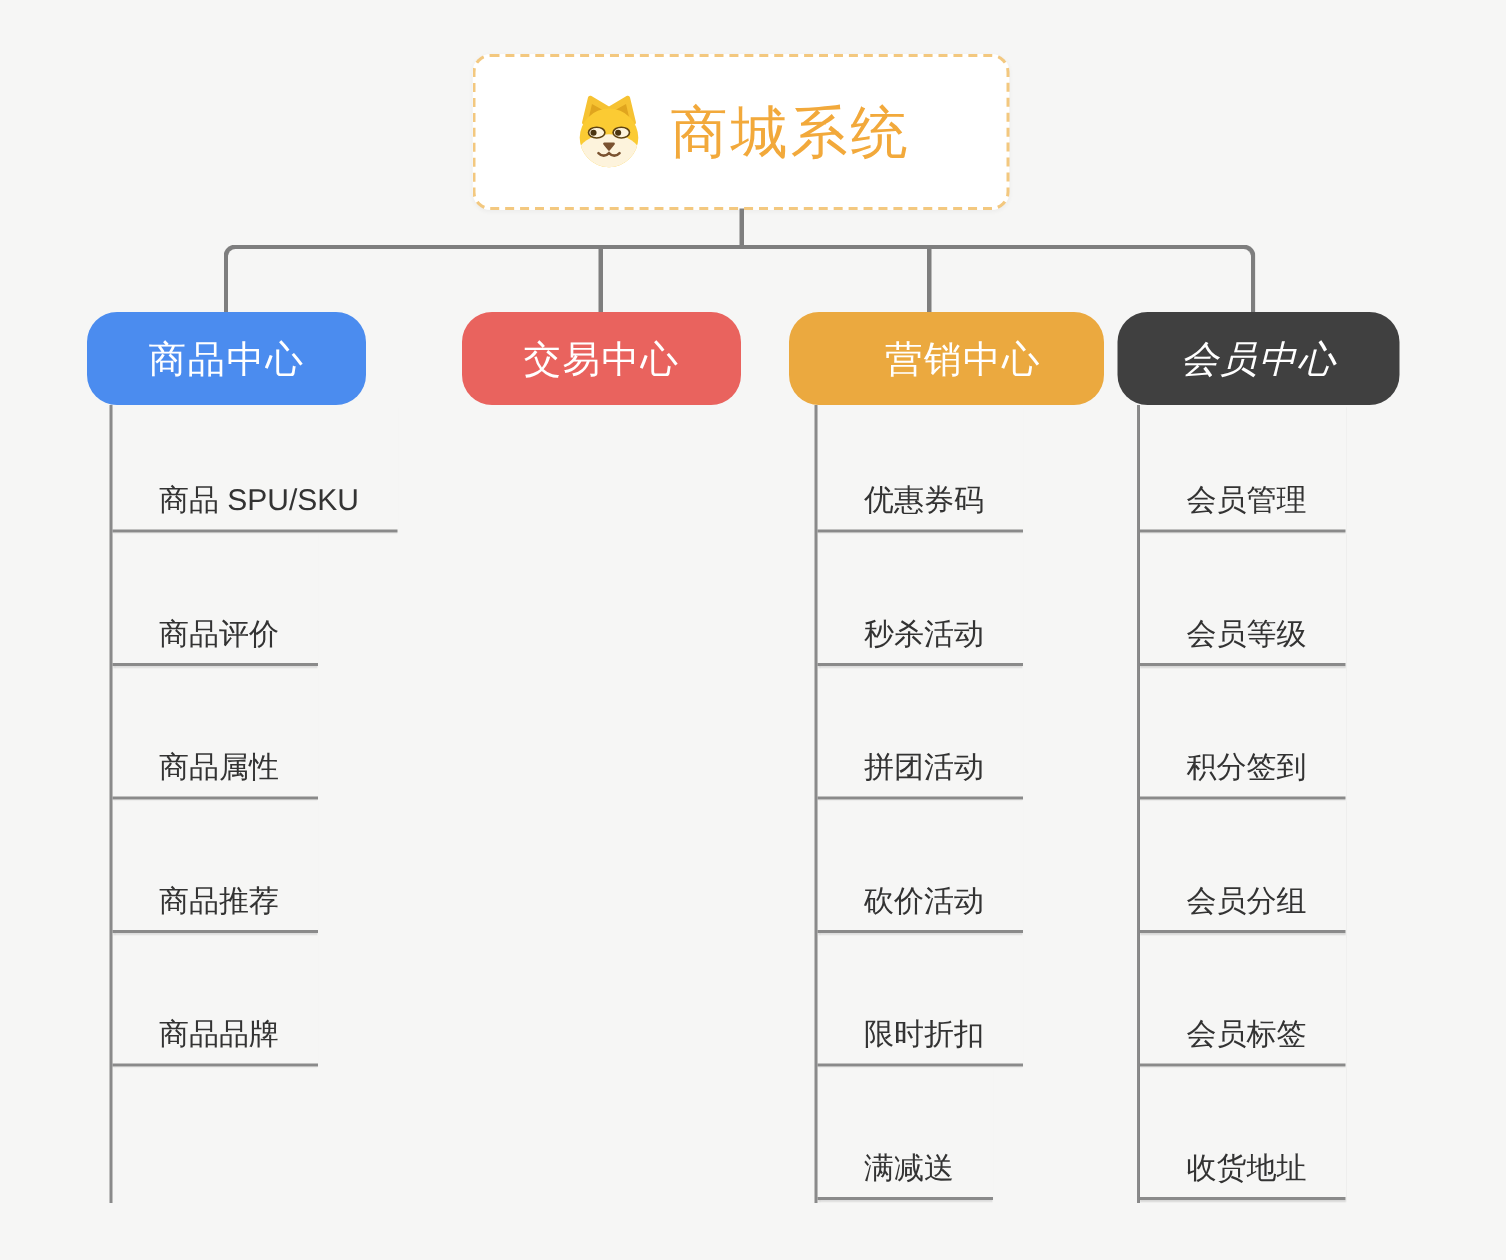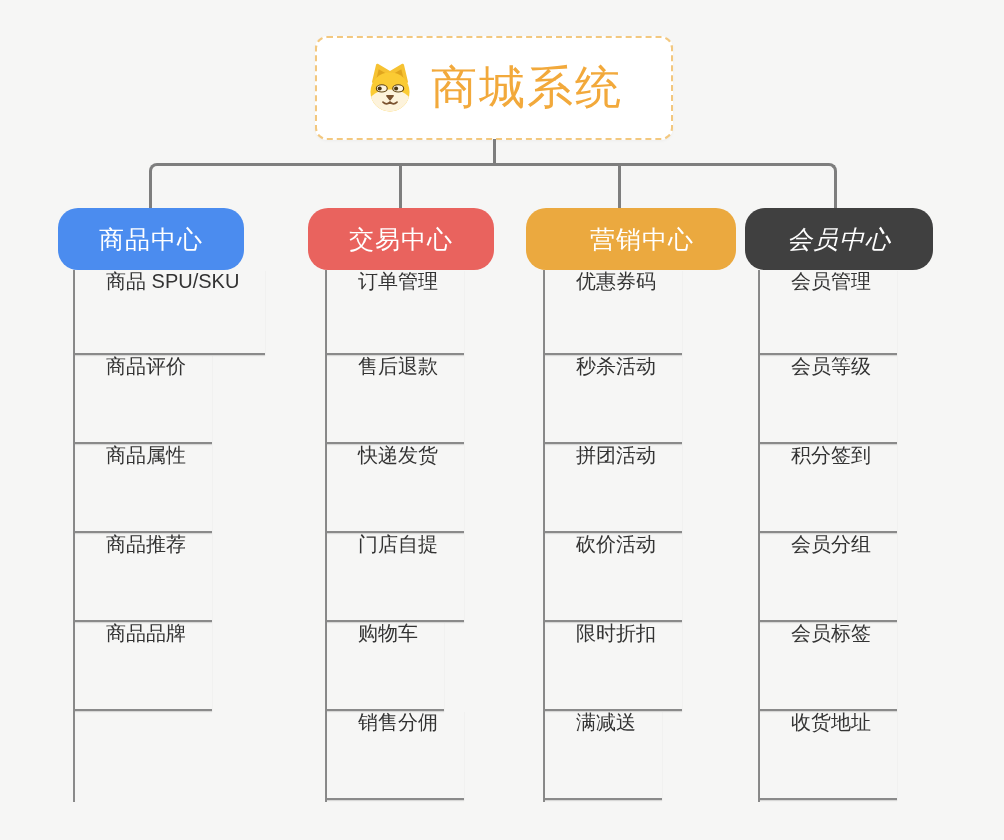--- a/index.html
+++ b/index.html
@@ -20,21 +20,21 @@
     position:absolute;
     left:315px;top:36px;width:358px;height:104px;
     box-sizing:border-box;
     background:#ffffff;
     border:2px dashed #f3c87f;
     border-radius:12px;
     display:flex;align-items:center;justify-content:center;gap:16px;
     box-shadow:0 1px 3px rgba(0,0,0,0.04);
   }
   .root-title{
-    font-size:46px;
+    font-size:38px;
     color:#f2a93b;
     letter-spacing:2px;
     white-space:nowrap;
   }
   .root-icon{width:50px;height:50px;flex:0 0 aupx;}
 
   
   .stem{
     position:absolute;left:493px;top:139px;width:3px;height:27px;
     background:#7e7e7e;
@@ -74,21 +74,21 @@
     border-left:2px solid #8a8a8a;
   }
   .items.c1{left:73px;}
   .items.c2{left:325px;}
   .items.c3{left:543px;}
   .items.c4{left:758px;}
   .item{
     box-sizing:border-box;
     height:89px;
     width:max-content;
-    display:flex;align-items:flex-start;
+    display:flex;align-items:flex-end;
     padding:0 26px 7px 31px;
     border-bottom:2px solid #8a8a8a;
     box-shadow:0 1px 1px rgba(0,0,0,0.12);
   }
   .item:first-child{height:85px;}
   .item-label{
     font-size:20px;color:#333333;
     white-space:nowrap;
     line-height:1.15;
   }
@@ -146,40 +146,20 @@
         <span class="item-label">商品属性</span>
       </div>
     <div class="item">
         <span class="item-label">商品推荐</span>
       </div>
     <div class="item">
         <span class="item-label">商品品牌</span>
       </div>
   </div>
 
-  <div class="items c2">
-    <div class="item">
-        <span class="item-label">订单管理</span>
-      </div>
-    <div class="item">
-        <span class="item-label">售后退款</span>
-      </div>
-    <div class="item">
-        <span class="item-label">快递发货</span>
-      </div>
-    <div class="item">
-        <span class="item-label">门店自提</span>
-      </div>
-    <div class="item">
-        <span class="item-label">购物车</span>
-      </div>
-    <div class="item">
-        <span class="item-label">销售分佣</span>
-      </div>
-  </div>
 
   <div class="items c3">
     <div class="item">
         <span class="item-label">优惠券码</span>
       </div>
     <div class="item">
         <span class="item-label">秒杀活动</span>
       </div>
     <div class="item">
         <span class="item-label">拼团活动</span>

